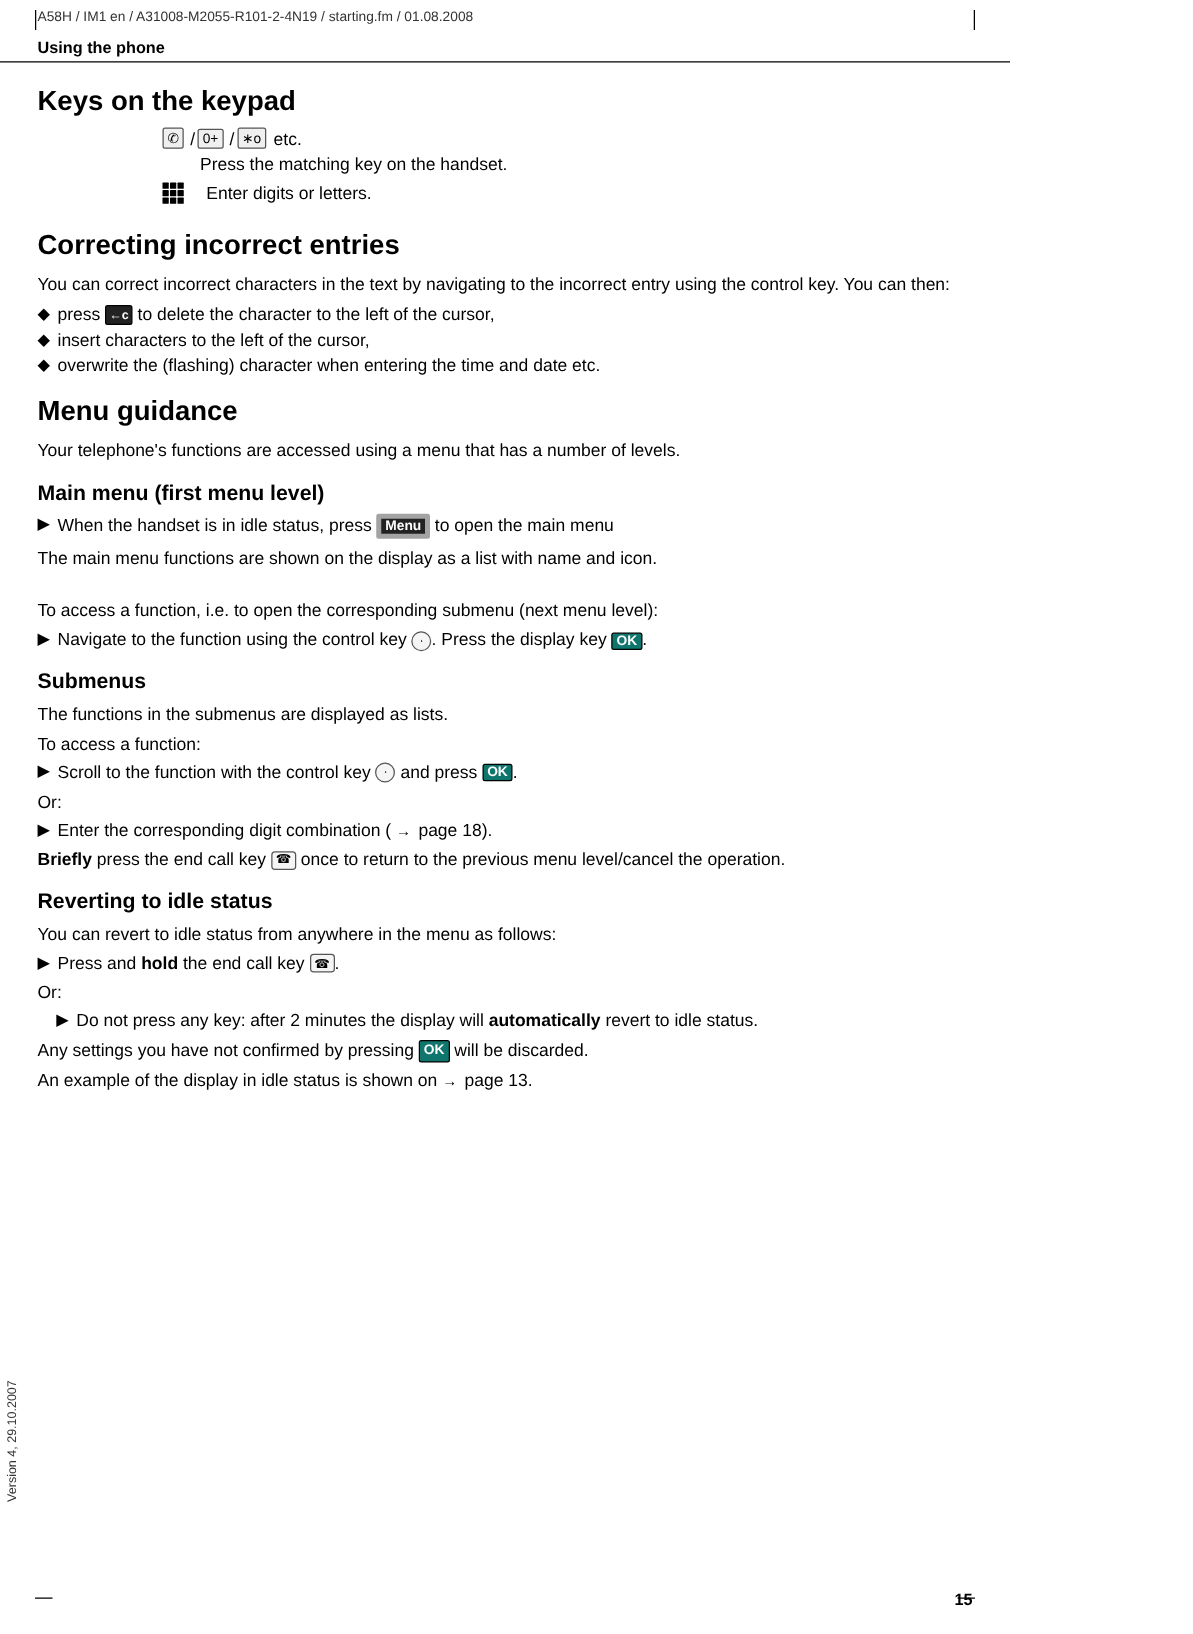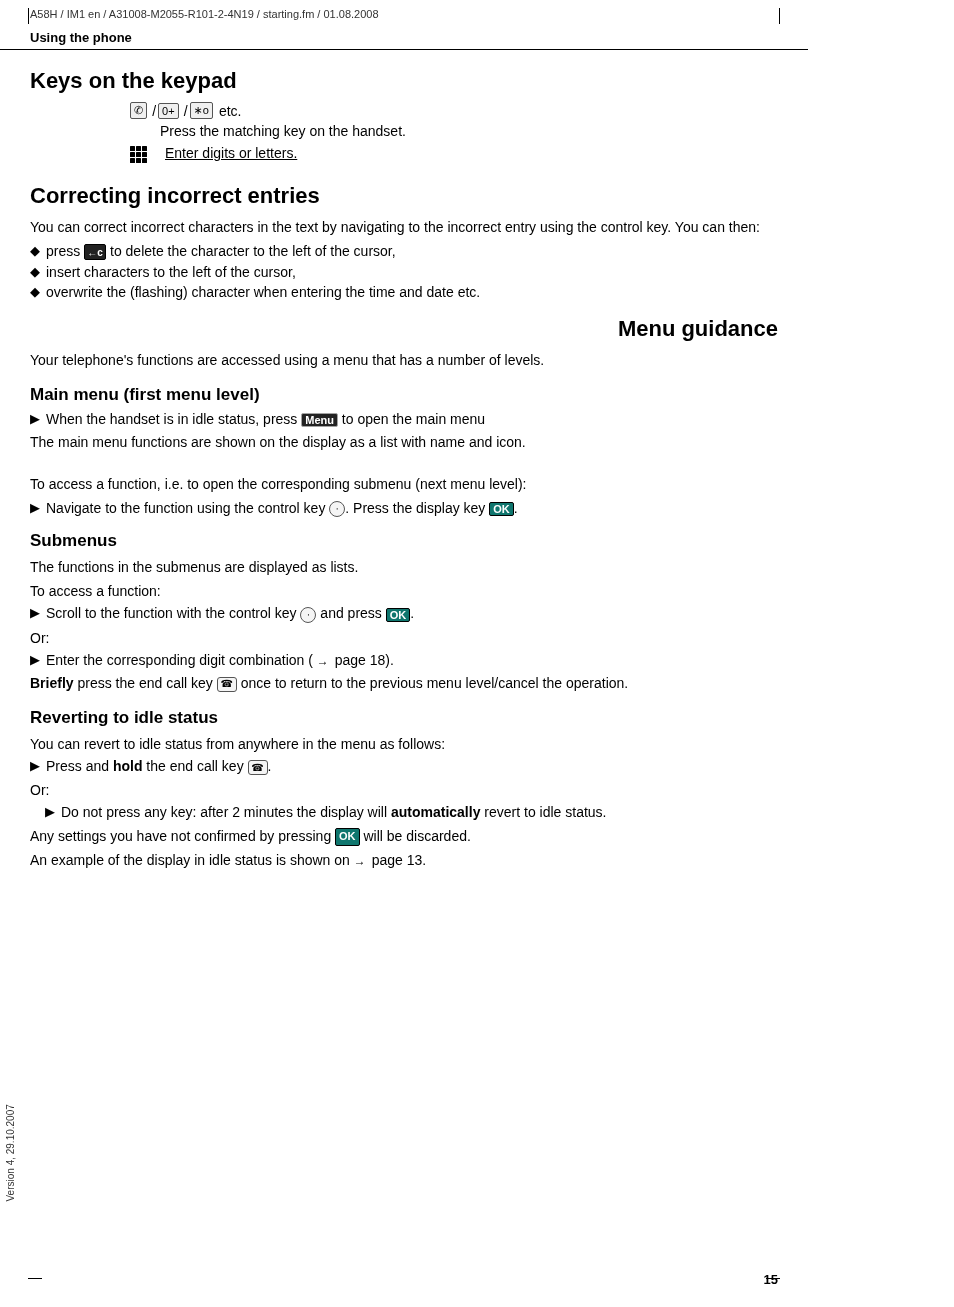--- a/index.html
+++ b/index.html
@@ -138,21 +138,21 @@
       border-radius: 2px;
       width: 16px;
       height: 16px;
       font-size: 9px;
       vertical-align: middle;
       background: #f5f5f5;
     }
 
     .menu-key {
       display: inline-block;
-      border: 1px solid #a3a3a3;
+      border: 4px solid #a3a3a3;
       border-radius: 2px;
       padding: 0 3px;
       font-size: 11px;
       font-weight: bold;
       background: #222;
       color: #fff;
       vertical-align: middle;
     }
 
     .ok-key {
@@ -244,21 +244,21 @@
         <span style="display:inline-flex;align-items:center;justify-content:center;border:1px solid #555;border-radius:2px;padding:1px 3px;background:#f0f0f0;font-size:11px;margin-right:3px;">✆</span>
         <span style="margin:0 2px;"> / </span>
         <span style="display:inline-flex;align-items:center;justify-content:center;border:1px solid #555;border-radius:2px;padding:1px 3px;background:#f0f0f0;font-size:11px;margin-right:3px;">0+</span>
         <span style="margin:0 2px;"> / </span>
         <span style="display:inline-flex;align-items:center;justify-content:center;border:1px solid #555;border-radius:2px;padding:1px 3px;background:#f0f0f0;font-size:11px;margin-right:3px;">∗o</span>
         <span style="margin-left:3px;"> etc.</span>
       </div>
       <div style="margin-left:30px;margin-bottom:6px;">
         <span>Press the matching key on the handset.</span>
       </div>
-      <div style="display:flex;margin-bottom:20px;text-decoration:underline;">
+      <div style="display:flex;align-items:center;margin-bottom:20px;">
 
         <div style="margin-right:18px;">
           <div class="keypad-grid">
             <div class="keypad-dot"></div>
             <div class="keypad-dot"></div>
             <div class="keypad-dot"></div>
             <div class="keypad-dot"></div>
             <div class="keypad-dot"></div>
             <div class="keypad-dot"></div>
             <div class="keypad-dot"></div>
@@ -286,21 +286,21 @@
       <div class="bullet-diamond">
         <span class="diamond">◆</span>
         <span>insert characters to the left of the cursor,</span>
       </div>
       <div class="bullet-diamond">
         <span class="diamond">◆</span>
         <span>overwrite the (flashing) character when entering the time and date etc.</span>
       </div>
     </div>
 
-    <div class="section-title" style="margin-top:16px;text-align:right;">
+    <div class="section-title" style="margin-top:16px;">
       <span>Menu guidance</span>
     </div>
 
     <p style="margin-bottom:10px;line-height:1.45;">
       <span>Your telephone's functions are accessed using a menu that has a number of levels.</span>
     </p>
 
     <div class="subsection-title">
       <span>Main menu (first menu level)</span>
     </div>

